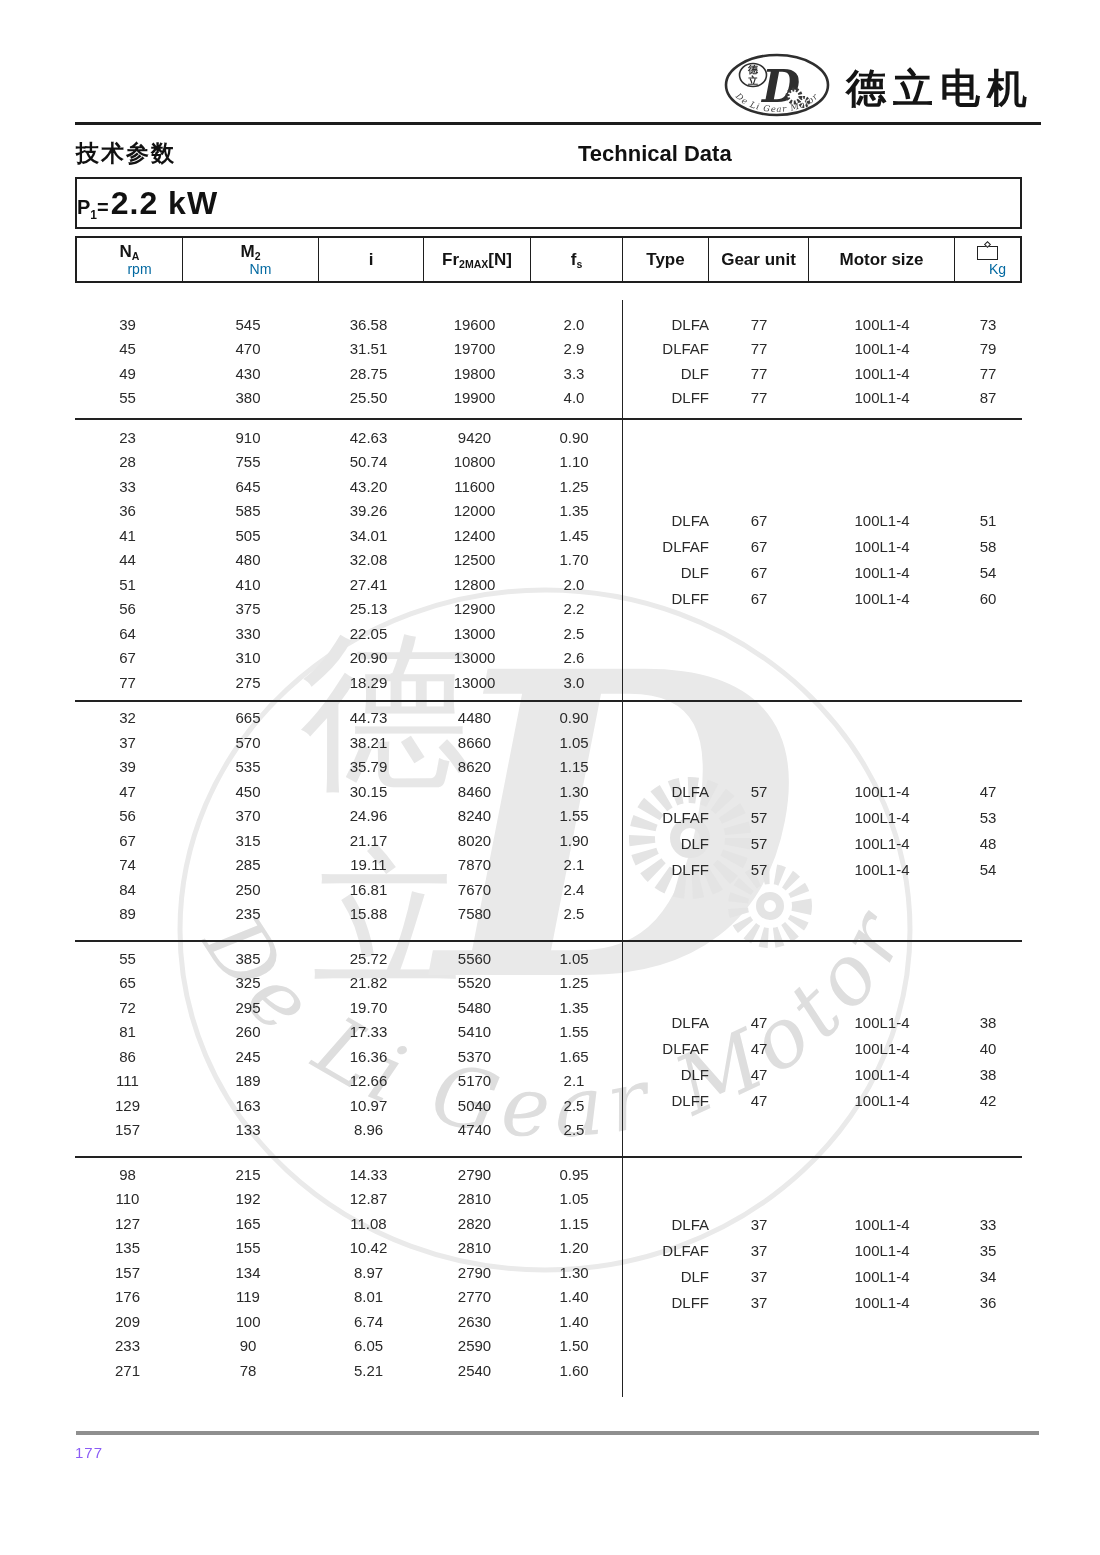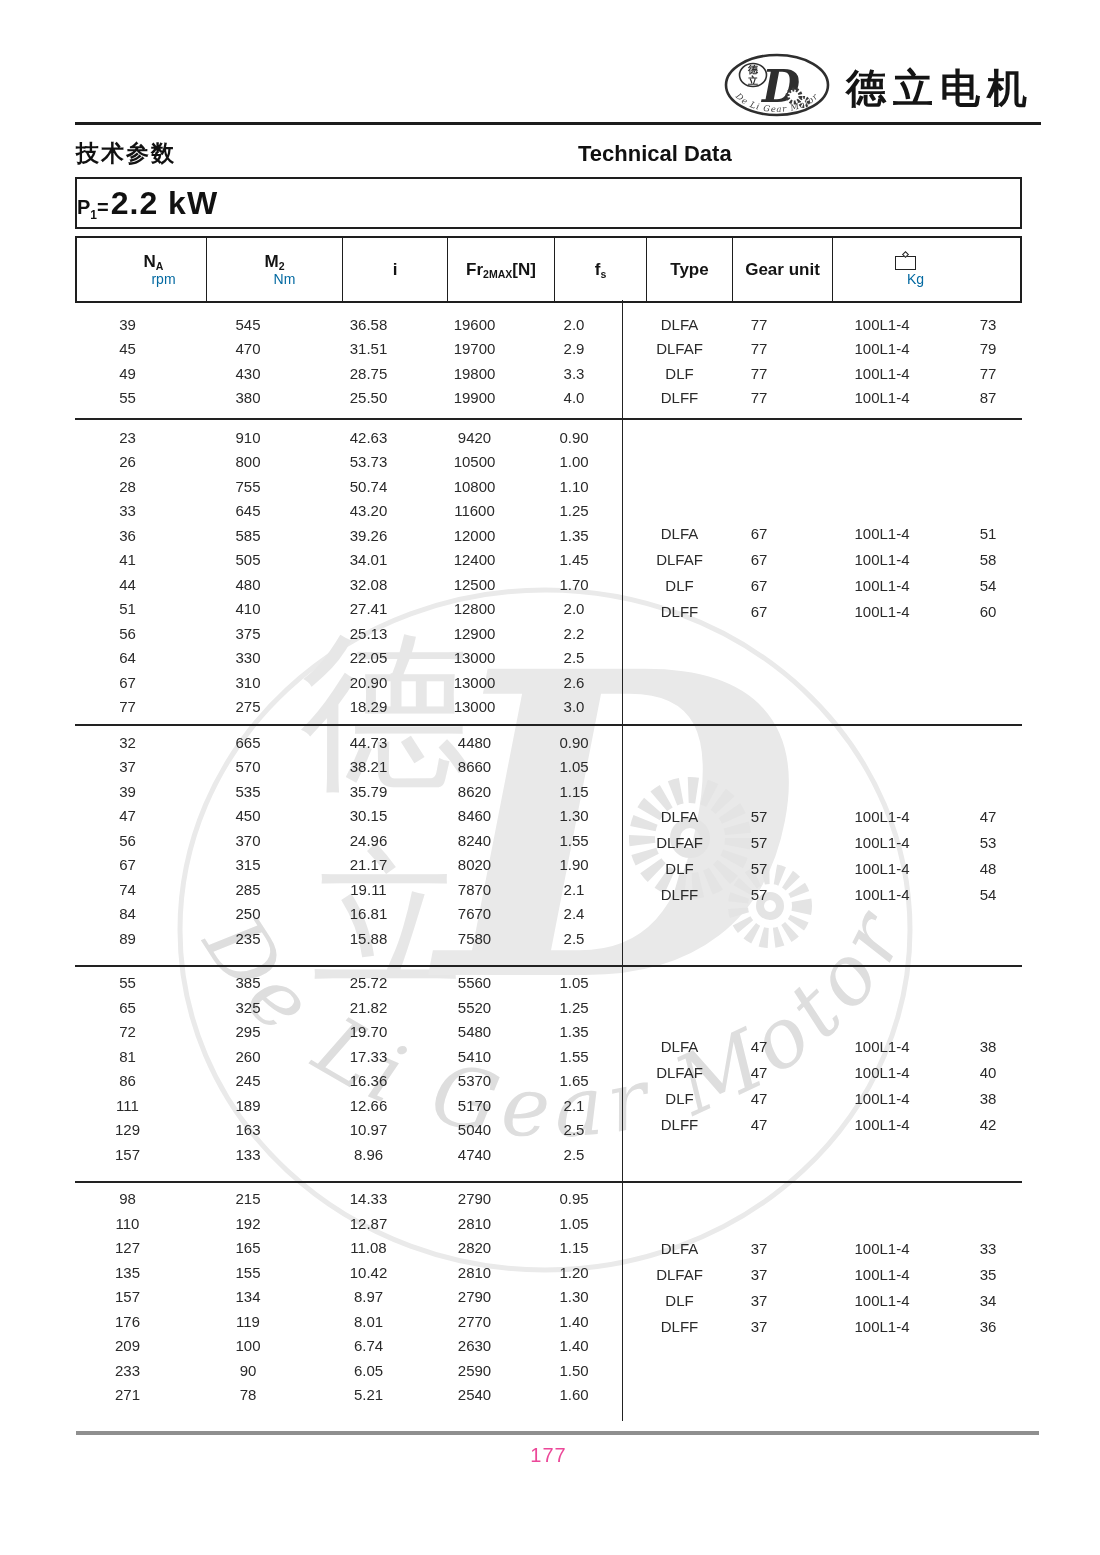--- a/index.html
+++ b/index.html
@@ -27,56 +27,56 @@
   .title-cn { position:absolute; top:138px; left:76px; font-size:23px; font-weight:bold; color:#111; letter-spacing:2px; }
   .title-en { position:absolute; top:141px; left:578px; font-size:22px; font-weight:bold; color:#111; }
   
   .power-box { position:absolute; top:177px; left:75px; width:947px; height:52px;
                border:2px solid #1e1e1e; display:flex; align-items:baseline;
                justify-content:flex-start; padding-top:6px; }
   .p-sym { font-size:20px; font-weight:bold; color:#111; }
   .p-sym sub { font-size:12px; }
   .p-val { font-size:32px; font-weight:bold; color:#111; margin-left:2px; letter-spacing:1px; }
   
-  .thead { position:absolute; top:236px; left:75px; width:947px; height:67px;
+  .thead { position:absolute; top:236px; left:75px; width:947px; height:47px;
            border:2px solid #1e1e1e; display:grid;
-           grid-template-columns:105px 136px 105px 107px 92px 86px 100px 146px 1fr;padding-left:24px; }
+           grid-template-columns:105px 136px 105px 107px 92px 86px 100px 146px 1fr; }
   .th { display:flex; flex-direction:column; align-items:center; justify-content:center;
         border-left:1.5px solid #1e1e1e; line-height:1.15; }
   .th:first-child { border-left:none; }
   .th-main { font-size:17px; font-weight:bold; color:#141414; }
   .th-main sub { font-size:0.62em; vertical-align:-0.25em; }
   .th-unit { font-size:14px; color:#0369a1;margin-left:20px; }
   .wicon { display:flex; flex-direction:column; align-items:center; margin-bottom:1px; }
   .wicon-knob { width:5px; height:5px; border:1.2px solid #222; transform:rotate(45deg);
                 margin-bottom:-1px; background:#fff; }
   .wicon-box  { width:21px; height:14px; border:1.6px solid #222; background:#fff; }
   
   .tbody { position:absolute; top:300px; left:75px; width:947px; }
   .block { display:flex; }
   .bleft { width:548px; border-right:1.5px solid #222; }
   .bright { width:399px; display:flex; flex-direction:column; justify-content:center; }
   .trow { display:grid; grid-template-columns:105px 136px 105px 107px 92px;
           height:24.5px; align-items:center; text-align:center; }
   .typerow { grid-template-columns:86px 100px 146px 66px; height:26px; }
   .cell { font-size:15px; color:#2a2a2a; }
-  .cell-type { text-align:center; padding-left:27px; }
+  .cell-type { text-align:right; padding-left:27px; }
   .bsep { height:2px; background:#222; }
   .b0 .bleft { padding:12px 0 8px; }
   .b0 .bright { justify-content:flex-start; padding-top:12px; }
   .b0 .typerow { height:24.5px; }
   .b1 .bleft { padding:5px 0; }
   .b2 .bleft, .b3 .bleft, .b4 .bleft { padding:4px 0 14px; }
   .b2 .tgroup { transform:translateY(10px); }
   .b3 .tgroup { transform:translateY(12px); }
   .b4 .tgroup { transform:translateY(-14px); }
   
   .footer-rule { position:absolute; top:1431px; left:76px; width:963px; height:4px; background:#8f8f8f; }
-  .page-num { position:absolute; top:1444px; left:75px; width:947px; text-align:center;
-              font-size:20px; color:#ec4899; letter-spacing:1px; }
+  .page-num { position:absolute; top:1444px; left:75px; width:947px; 
+              font-size:15px; color:#8b5cf6; letter-spacing:1px; }
 </style>
 </head>
 <body>
 
 <div class="page">
 
   <svg class="watermark" width="1100" height="1555" viewBox="0 0 1100 1555">
     <defs>
       <path id="wmarc" d="M 195 920 A 375 310 0 0 0 915 905" fill="none"></path>
     </defs>
@@ -146,20 +146,23 @@
       <div class="th">
         <div class="th-main"><span>f</span><sub>s</sub></div>
       </div>
       <div class="th">
         <div class="th-main">Type</div>
       </div>
       <div class="th">
         <div class="th-main">Gear unit</div>
       </div>
       <div class="th">
+        <div class="th-main">Motor size</div>
+      </div>
+      <div class="th">
         <div class="wicon">
           <span class="wicon-knob"></span>
             <span class="wicon-box"></span>
         </div>
         <div class="th-unit">Kg</div>
       </div>
     </div>
 
     <div class="tbody">
         <div class="block b0">
@@ -226,27 +229,20 @@
         <div class="block b1">
           <div class="bleft">
             <div class="trow">
               <div class="cell cell-na">23</div>
               <div class="cell cell-m2">910</div>
               <div class="cell cell-i">42.63</div>
               <div class="cell cell-fr2max">9420</div>
               <div class="cell cell-fs">0.90</div>
             </div>
             <div class="trow">
-              <div class="cell cell-na">26</div>
-              <div class="cell cell-m2">800</div>
-              <div class="cell cell-i">53.73</div>
-              <div class="cell cell-fr2max">10500</div>
-              <div class="cell cell-fs">1.00</div>
-            </div>
-            <div class="trow">
               <div class="cell cell-na">28</div>
               <div class="cell cell-m2">755</div>
               <div class="cell cell-i">50.74</div>
               <div class="cell cell-fr2max">10800</div>
               <div class="cell cell-fs">1.10</div>
             </div>
             <div class="trow">
               <div class="cell cell-na">33</div>
               <div class="cell cell-m2">645</div>
               <div class="cell cell-i">43.20</div>

